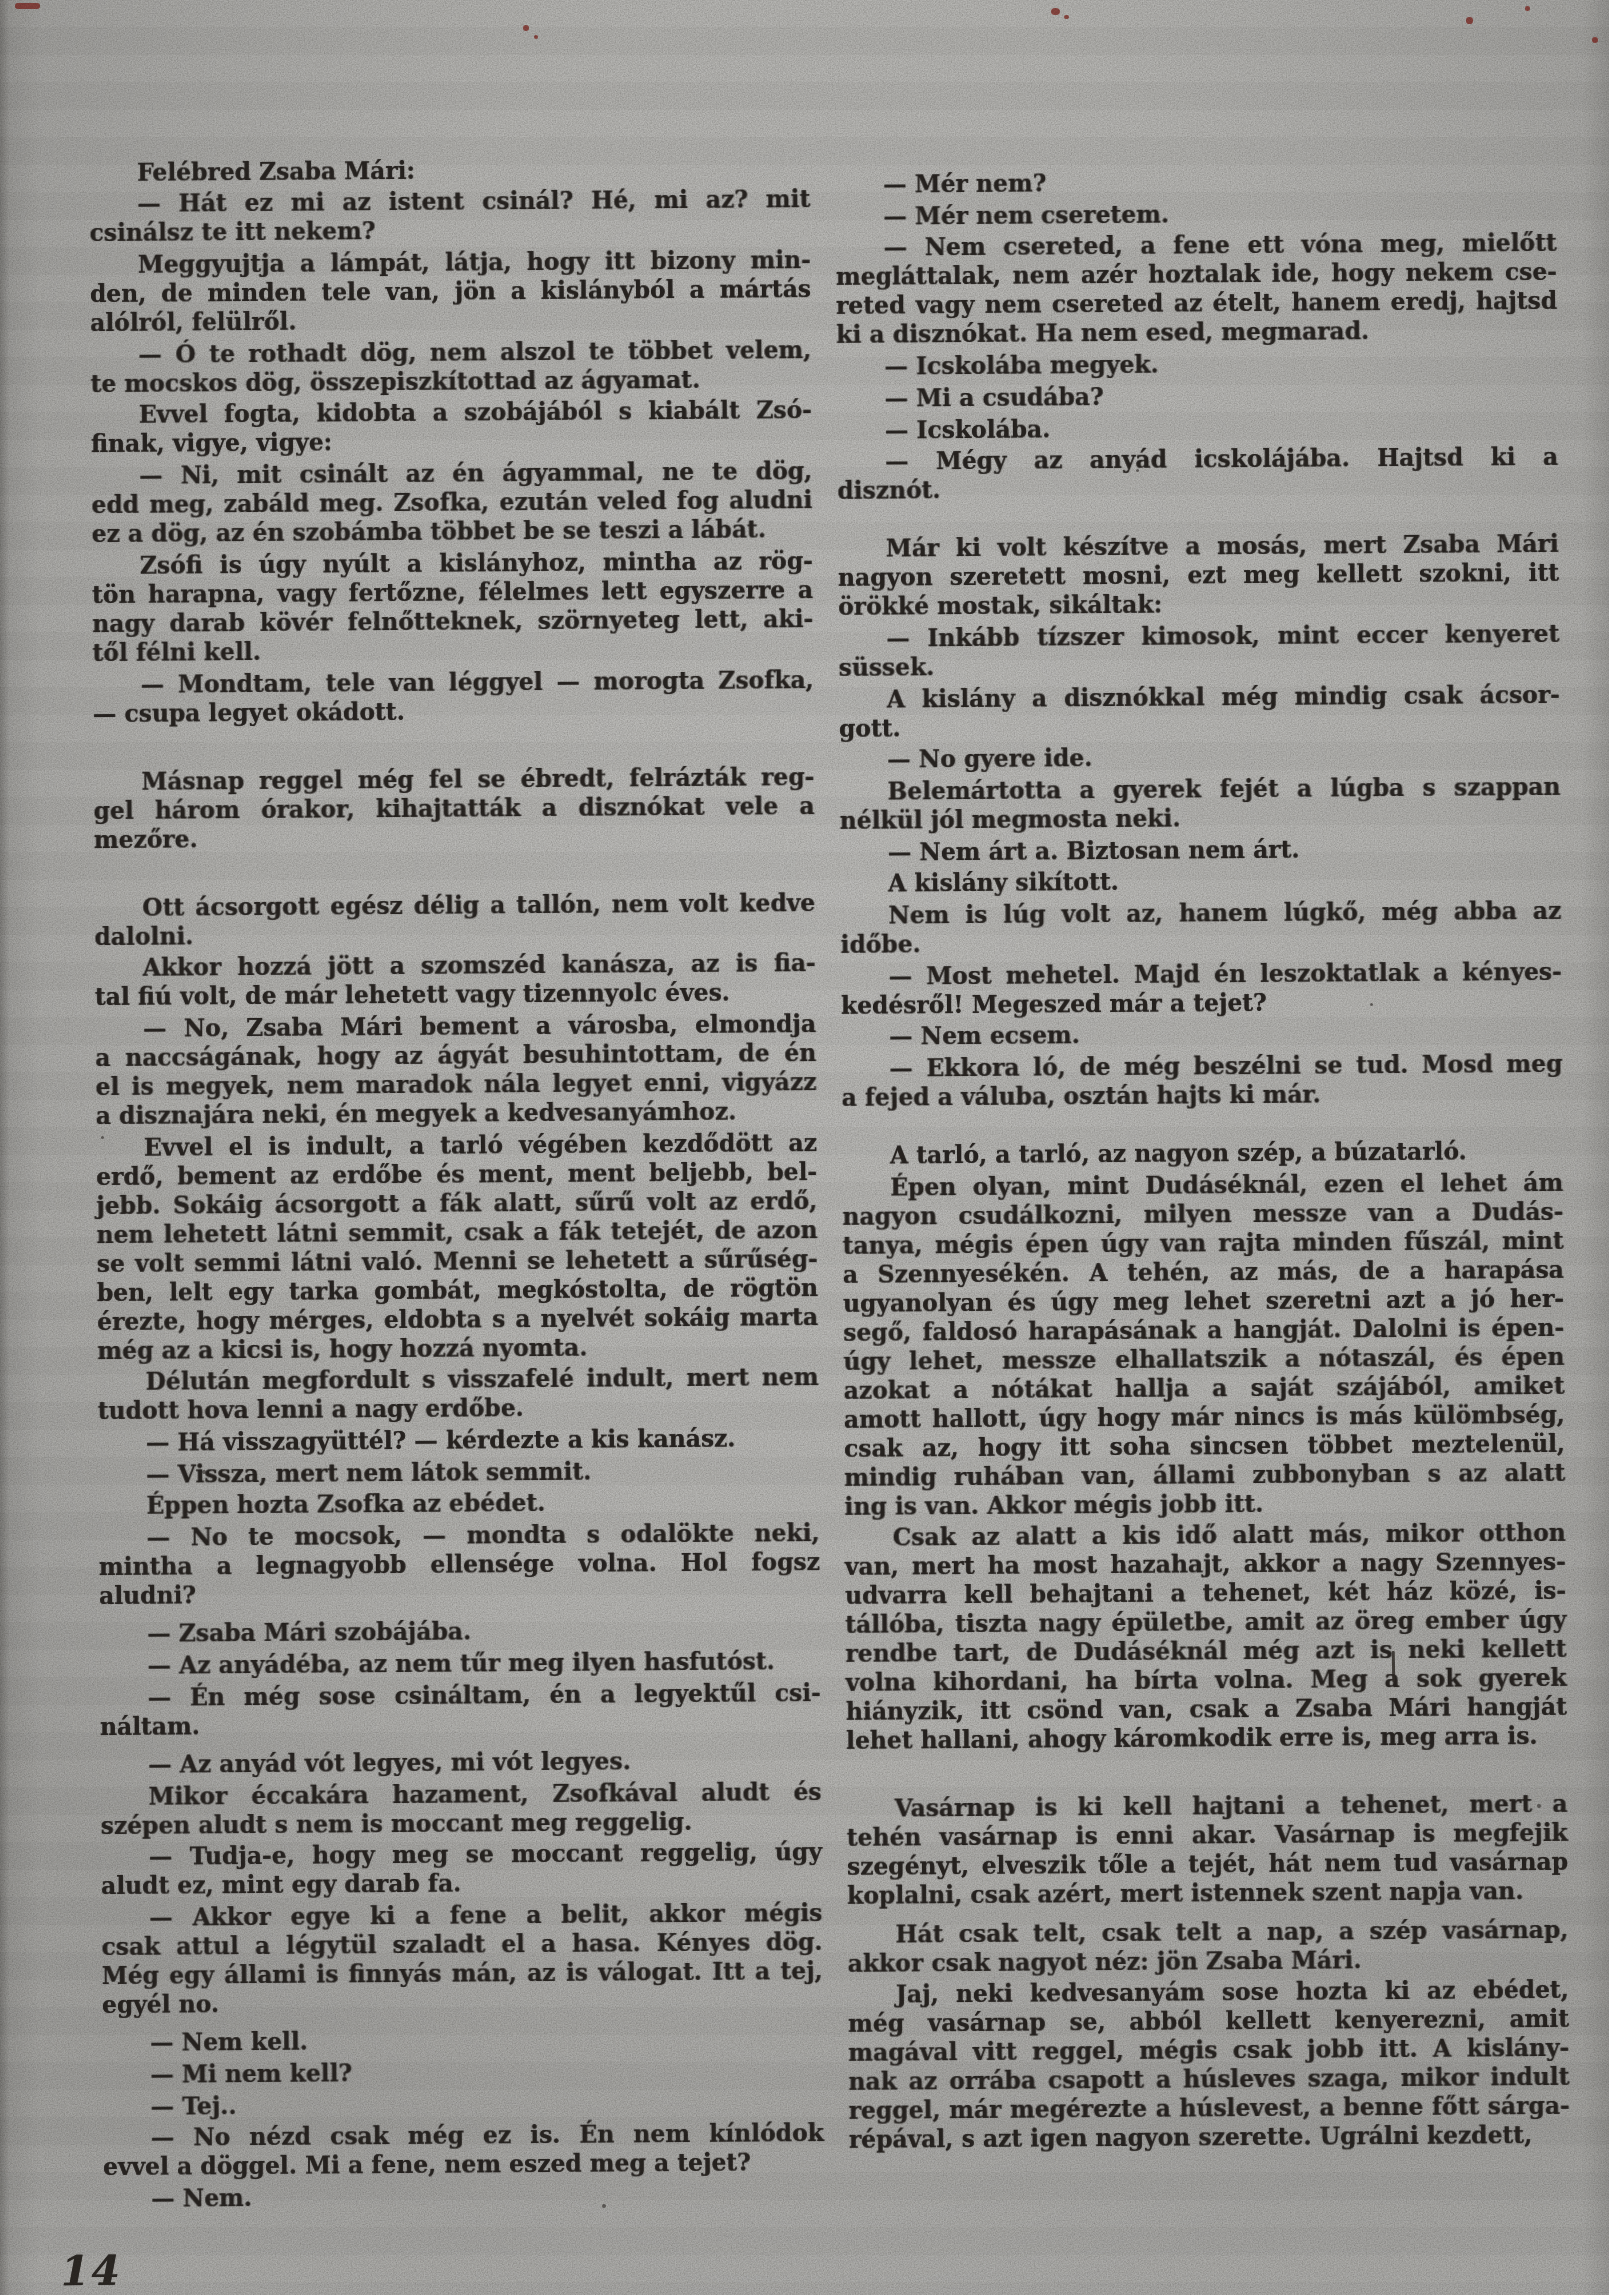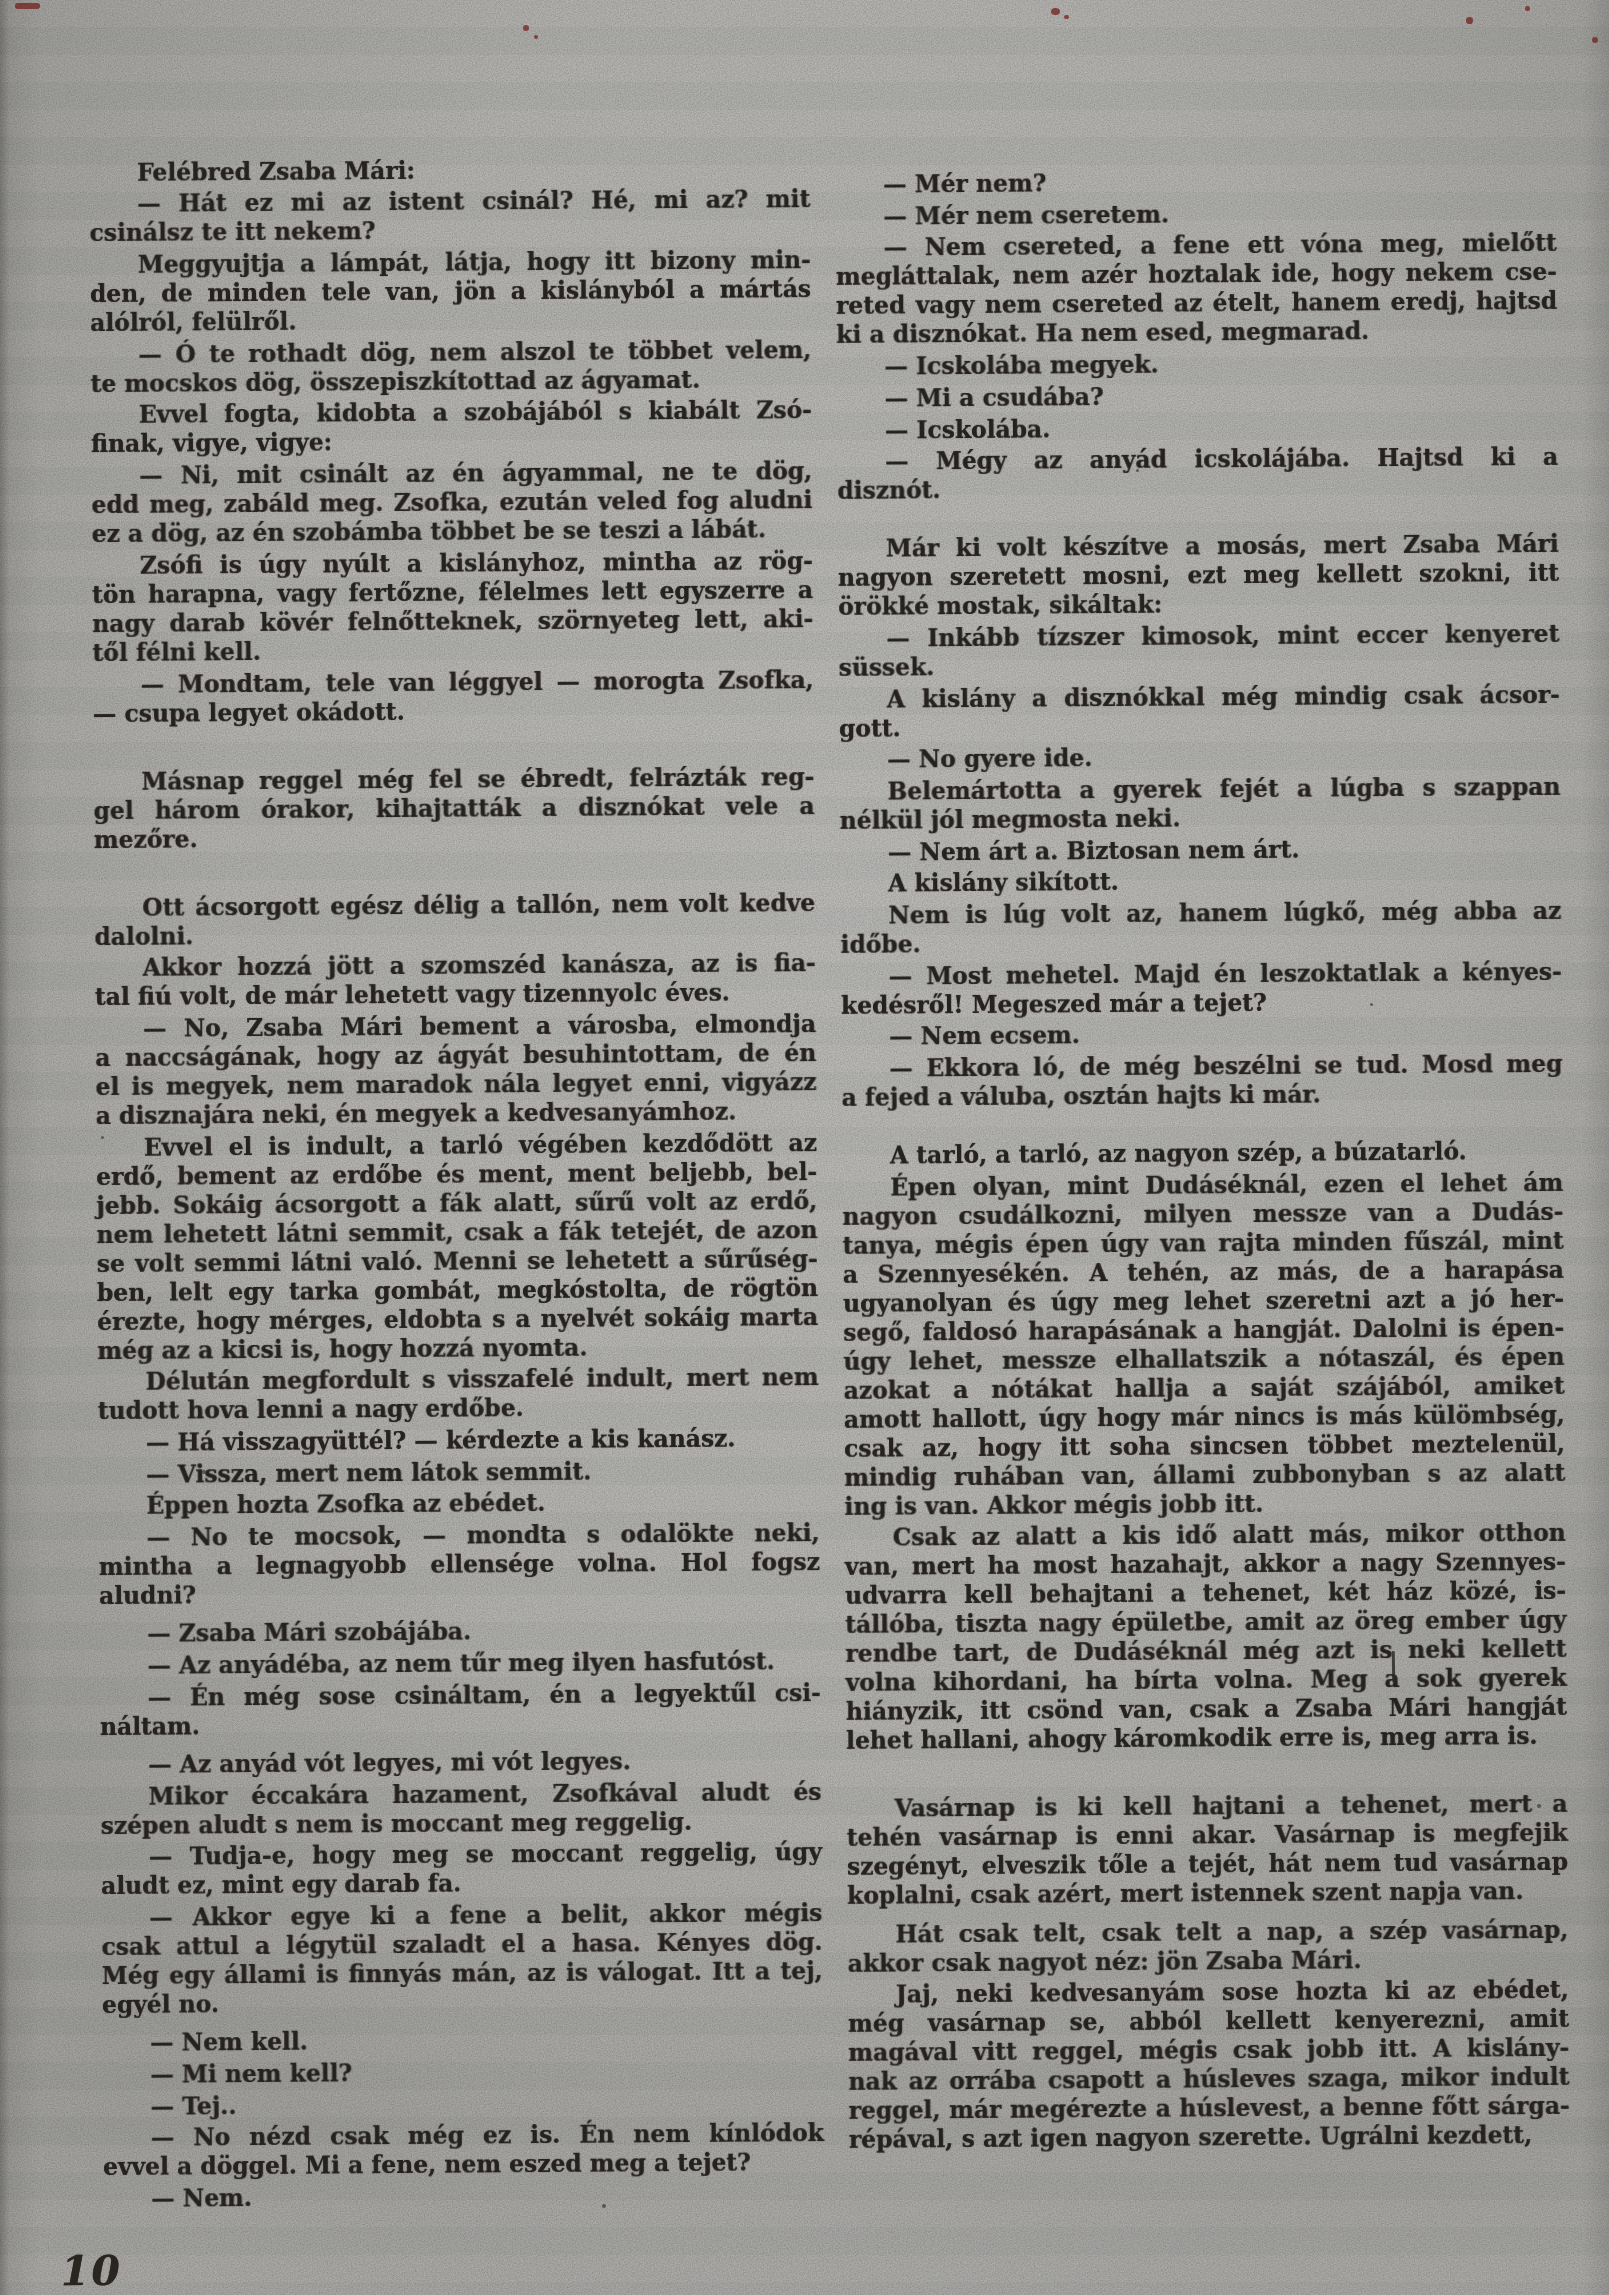--- a/index.html
+++ b/index.html
@@ -295,21 +295,21 @@
         <div class="line first stretch">Jaj, neki kedvesanyám sose hozta ki az ebédet,</div>
         <div class="line stretch">még vasárnap se, abból kellett kenyerezni, amit</div>
         <div class="line stretch">magával vitt reggel, mégis csak jobb itt. A kislány-</div>
         <div class="line stretch">nak az orrába csapott a húsleves szaga, mikor indult</div>
         <div class="line stretch">reggel, már megérezte a húslevest, a benne főtt sárga-</div>
         <div class="line">répával, s azt igen nagyon szerette. Ugrálni kezdett,</div>
       </div>
     </div>
 </div>
 
-<div class="page-num">10</div>
+<div class="page-num">14</div>
 
 <div class="stray-mark"></div>
 <div class="speck red" style="left:14.7px;top:3.3px;width:25px;height:6px;border-radius:2.7px;"></div>
 <div class="speck red" style="left:523px;top:25px;width:6px;height:6px;"></div>
 <div class="speck red" style="left:534px;top:35px;width:4px;height:4px;"></div>
 <div class="speck red" style="left:1051px;top:8px;width:8.7px;height:7.3px;"></div>
 <div class="speck red" style="left:1064px;top:14.7px;width:4.7px;height:4.7px;"></div>
 <div class="speck red" style="left:1466px;top:17.4px;width:6.7px;height:6.7px;"></div>
 <div class="speck red" style="left:1525px;top:6px;width:4.7px;height:4.7px;"></div>
 <div class="speck red" style="left:1592px;top:37px;width:6px;height:6px;"></div>

